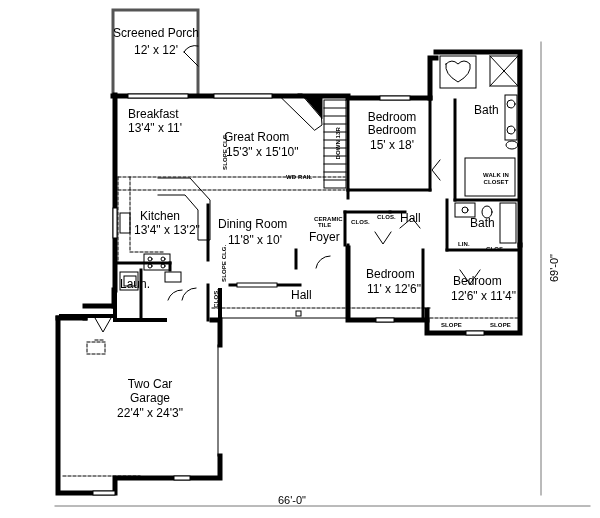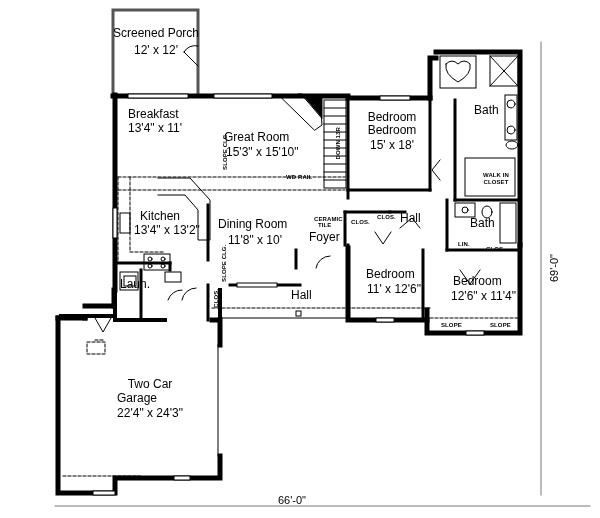--- a/index.html
+++ b/index.html
@@ -199,21 +199,21 @@
 <div class="lbl room-name" style="left:366px;top:268px;">Bedroom</div>
 <div class="lbl room-dim" style="left:367px;top:283px;">11' x 12'6"</div>
 
 <div class="lbl room-name" style="left:453px;top:275px;">Bedroom</div>
 <div class="lbl room-dim" style="left:451px;top:290px;">12'6" x 11'4"</div>
 
 <div class="lbl room-name" style="left:120px;top:278px;">Laun.</div>
 <div class="lbl room-name" style="left:291px;top:289px;">Hall</div>
 
 <div class="lbl room-name" style="left:110px;top:378px;width:80px;">Two Car</div>
-<div class="lbl room-name" style="left:97px;top:392px;width:80px;">Garage</div>
+<div class="lbl room-name" style="left:110px;top:392px;width:80px;">Garage</div>
 <div class="lbl room-dim" style="left:105px;top:407px;width:90px;">22'4" x 24'3"</div>
 
 <div class="lbl tiny" style="left:286px;top:174px;">WD RAIL</div>
 <div class="lbl tiny vert" style="left:322px;top:140px;">DOWN 13R</div>
 <div class="lbl tiny" style="left:314px;top:216px;">CERAMIC</div>
 <div class="lbl tiny" style="left:318px;top:222px;">TILE</div>
 <div class="lbl tiny" style="left:351px;top:219px;">CLOS.</div>
 <div class="lbl tiny" style="left:377px;top:214px;">CLOS.</div>
 <div class="lbl tiny" style="left:486px;top:246px;">CLOS.</div>
 <div class="lbl tiny vert" style="left:207px;top:295px;">CLOS.</div>

